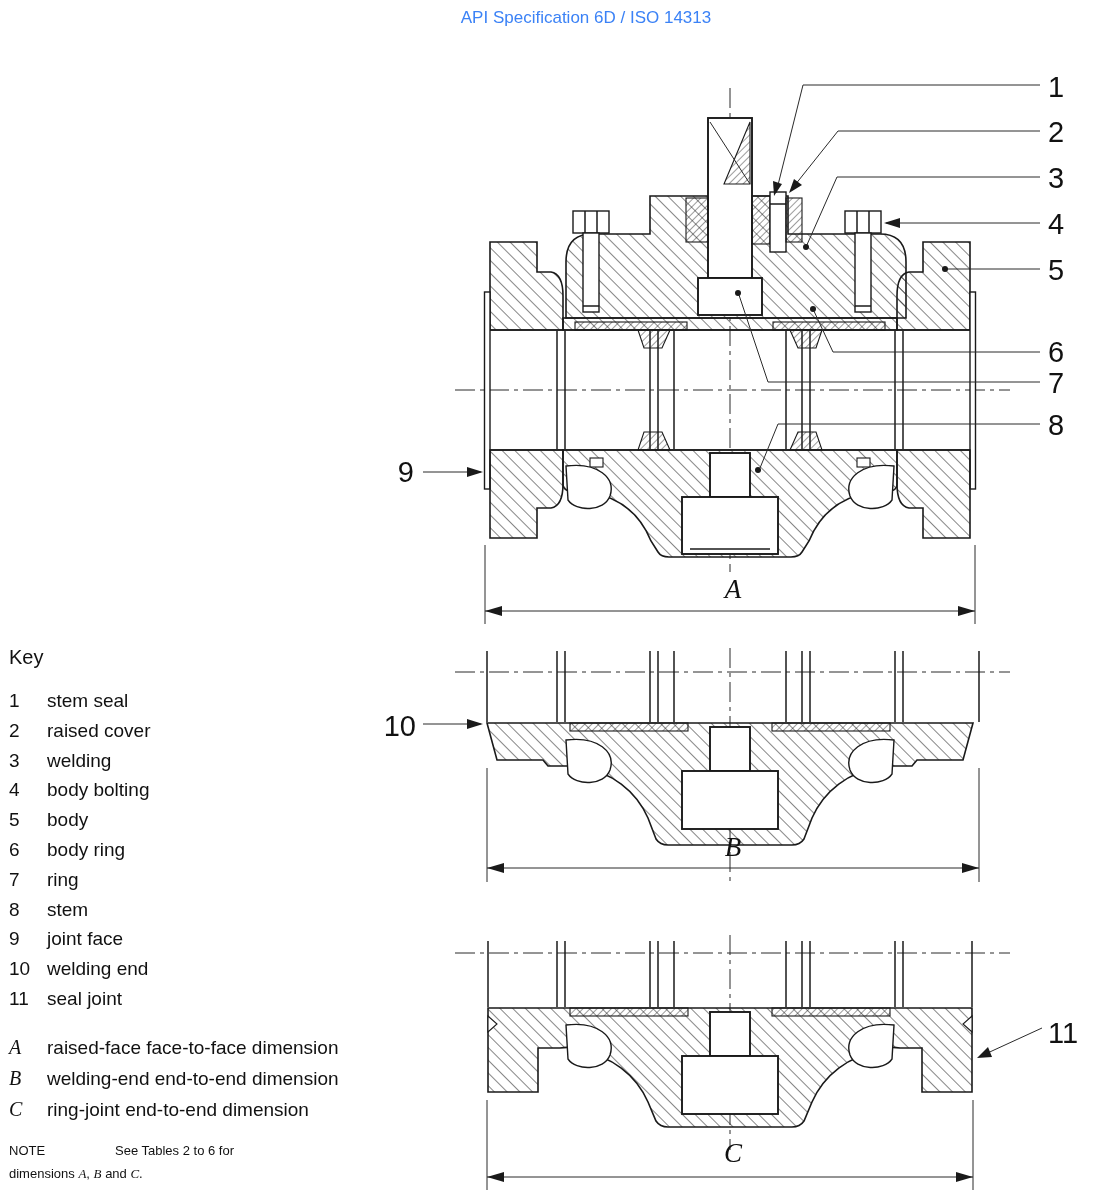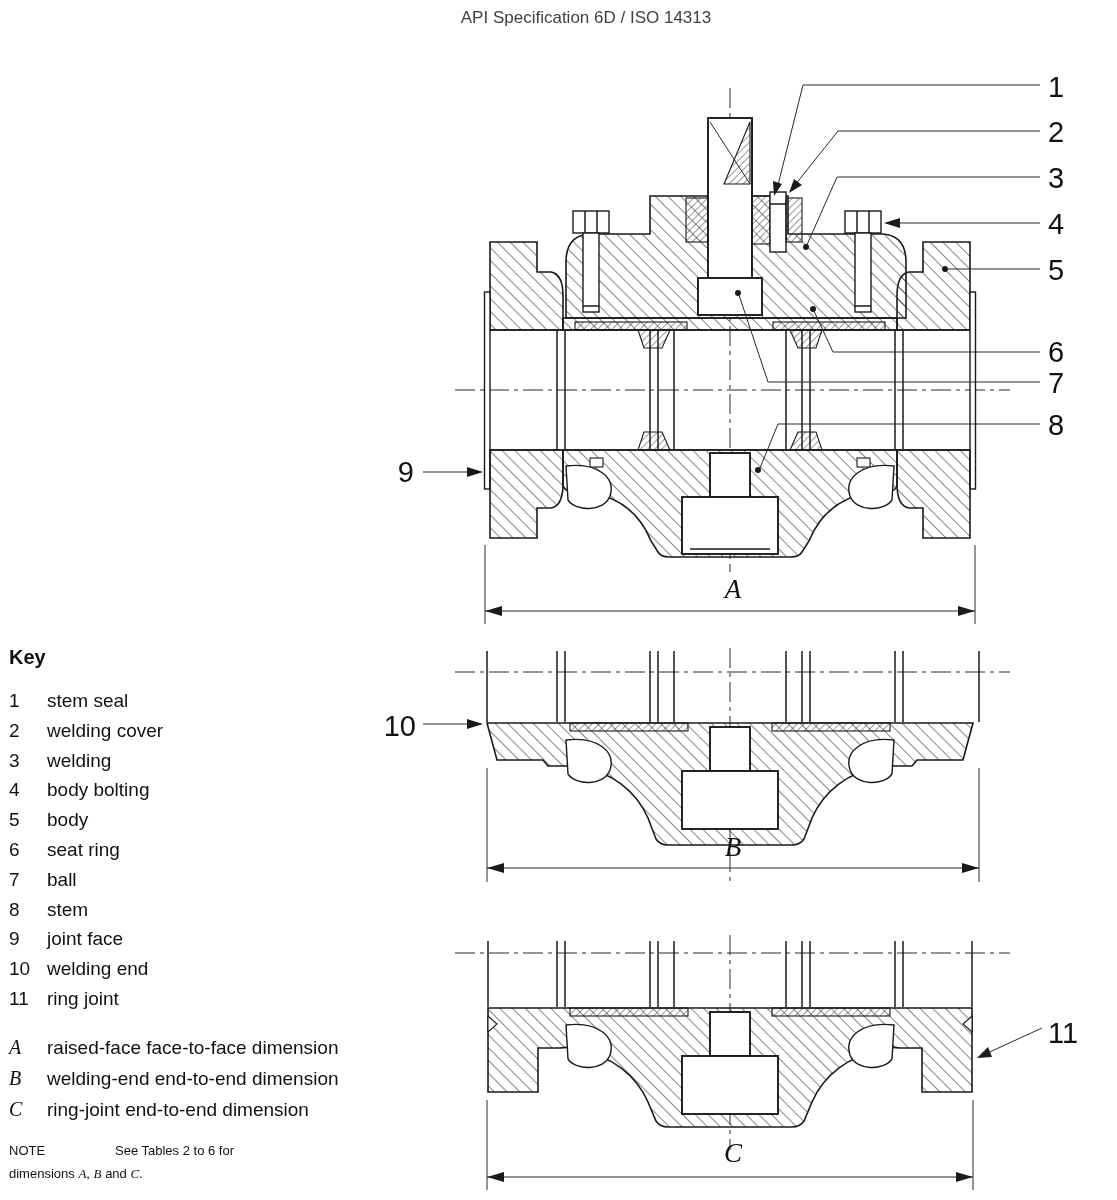--- a/index.html
+++ b/index.html
@@ -1,36 +1,36 @@
 <!DOCTYPE html>
 <html><head>
 <meta charset="utf-8">
 <style>
   html,body{margin:0;padding:0;background:#fff;}
   #page{position:relative;width:1117px;height:1200px;background:#fff;overflow:hidden;
         font-family:"Liberation Sans",sans-serif;color:#111;}
   #hdr{position:absolute;left:55px;top:8px;width:1062px;text-align:center;
-       font-size:17px;color:#404040;}
+       font-size:17px;color:#3b82f6;}
   svg{position:absolute;left:0;top:0;}
   
   .hat{fill:url(#h);stroke:#1a1a1a;stroke-width:1.6;}
   .hatd{fill:url(#hd);stroke:#1a1a1a;stroke-width:1.1;}
   .wh{fill:#fff;stroke:#1a1a1a;stroke-width:1.4;}
   .whs{fill:#fff;stroke:#1a1a1a;stroke-width:1.9;}
   .whp{fill:#fff;stroke:#1a1a1a;stroke-width:1.1;}
   .ln{stroke:#1a1a1a;stroke-width:1.5;fill:none;}
   .lnt{stroke:#2a2a2a;stroke-width:1;fill:none;}
   .cl{stroke:#2a2a2a;stroke-width:1;stroke-dasharray:20 5 4 5;fill:none;}
   .arr{fill:#1a1a1a;stroke:none;}
   .dot{fill:#1a1a1a;}
   text.num{font-family:"Liberation Sans",sans-serif;font-size:29px;fill:#111;}
   text.dim{font-family:"Liberation Serif",serif;font-style:italic;font-size:27px;fill:#111;}
   
   #key{position:absolute;left:9px;top:646px;width:400px;}
-  .key-title{font-size:20px;font-weight:bold;margin:0 0 17px 0;}
+  .key-title{font-size:20px;font-weight:normal;margin:0 0 17px 0;}
   .krow{display:flex;font-size:19px;line-height:29.8px;}
   .kn{width:38px;flex:none;}
   #dims{position:absolute;left:9px;top:1032px;width:420px;}
   .drow{display:flex;font-size:19px;line-height:31px;}
   .ds{width:38px;flex:none;font-family:"Liberation Serif",serif;font-style:italic;font-size:20px;}
   #note{position:absolute;left:9px;top:1139px;width:360px;font-size:13px;line-height:23px;}
   .nlabel{display:inline-block;width:106px;}
   .note2 span{white-space:pre;}
   .sym{font-family:"Liberation Serif",serif;font-style:italic;}
 </style>
@@ -268,57 +268,57 @@
   </svg>
 
   <div id="key">
     <div class="key-title">Key</div>
     <div class="krow">
         <span class="kn">1</span>
         <span>stem seal</span>
       </div>
     <div class="krow">
         <span class="kn">2</span>
-        <span>welding cover</span>
+        <span>raised cover</span>
       </div>
     <div class="krow">
         <span class="kn">3</span>
         <span>welding</span>
       </div>
     <div class="krow">
         <span class="kn">4</span>
         <span>body bolting</span>
       </div>
     <div class="krow">
         <span class="kn">5</span>
         <span>body</span>
       </div>
     <div class="krow">
         <span class="kn">6</span>
-        <span>seat ring</span>
+        <span>body ring</span>
       </div>
     <div class="krow">
         <span class="kn">7</span>
-        <span>ball</span>
+        <span>ring</span>
       </div>
     <div class="krow">
         <span class="kn">8</span>
         <span>stem</span>
       </div>
     <div class="krow">
         <span class="kn">9</span>
         <span>joint face</span>
       </div>
     <div class="krow">
         <span class="kn">10</span>
         <span>welding end</span>
       </div>
     <div class="krow">
         <span class="kn">11</span>
-        <span>ring joint</span>
+        <span>seal joint</span>
       </div>
   </div>
 
   <div id="dims">
     <div class="drow">
         <span class="ds">A</span>
         <span>raised-face face-to-face dimension</span>
       </div>
     <div class="drow">
         <span class="ds">B</span>

